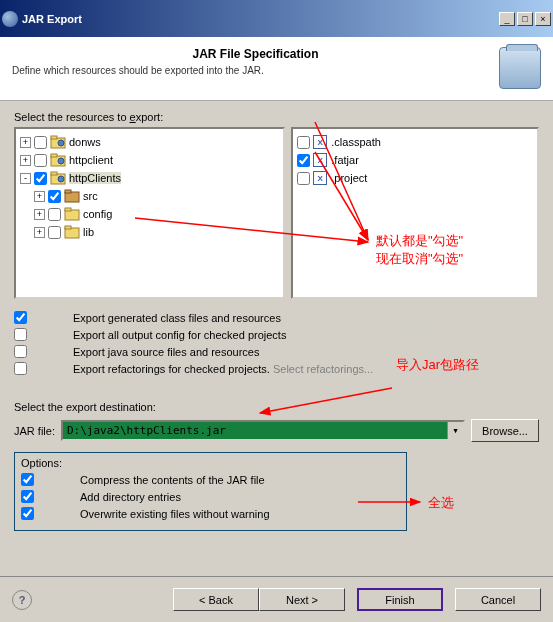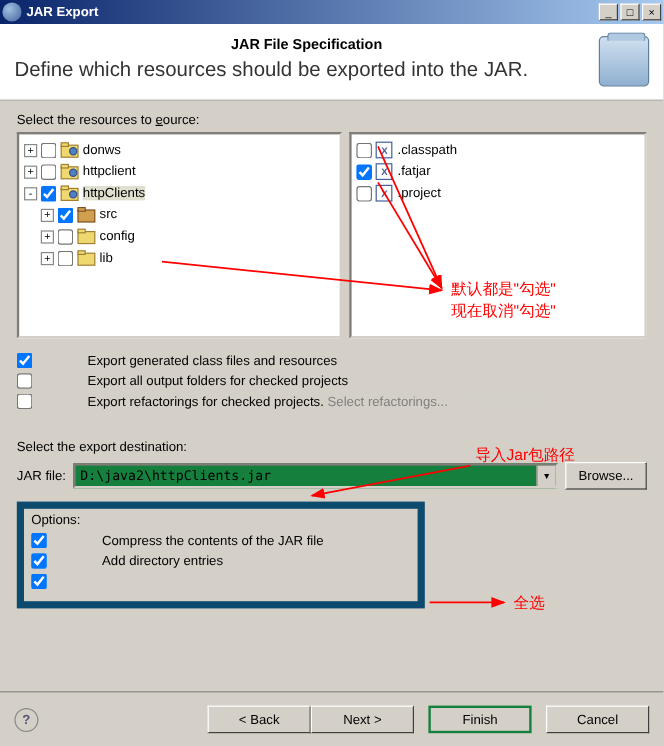--- a/index.html
+++ b/index.html
@@ -1,25 +1,25 @@
 <!DOCTYPE html>
 <html><head>
 <meta charset="utf-8">
 <style>
 * { box-sizing: border-box; margin: 0; padding: 0; }
 body { font-family: Tahoma, sans-serif; font-size: 11px; background: #d4d0c8; width: 553px; height: 622px; overflow: hidden; position: relative; }
-.titlebar { background: linear-gradient(to right, #0a246a, #a6caf0); height: 20px; display: flex; align-items: center; padding: 0 2px; color: white; }
+.titlebar { background: linear-gradient(to right, #0a246a, #a6caf0); height: 37px; display: flex; align-items: center; padding: 0 2px; color: white; }
 .titlebar-icon { width: 16px; height: 16px; margin-right: 4px; background: radial-gradient(circle at 35% 35%, #a0c0e0, #4060a0); border-radius: 50%; }
 .titlebar-title { flex: 1; font-weight: bold; font-size: 11px; }
 .titlebar-btns { display: flex; gap: 2px; }
 .titlebar-btn { width: 16px; height: 14px; background: #d4d0c8; border: 1px solid; border-color: #fff #404040 #404040 #fff; font-size: 9px; display: flex; align-items: center; justify-content: center; cursor: pointer; font-family: Arial; color: #000; }
 .header { background: #fff; padding: 10px 12px; display: flex; border-bottom: 1px solid #aaa; height: 64px; }
 .header-text { flex: 1; }
 .header-title { font-weight: bold; font-size: 12px; margin-bottom: 4px; text-align: center; }
-.header-sub { font-size: 17px; color: #333; }
+.header-sub { font-size: 10px; color: #333; }
 .header-icon { width: 42px; height: 42px; background: linear-gradient(to bottom, #d0e0f0, #90b0d0); border-radius: 4px; border: 1px solid #6080a0; position: relative; }
 .header-icon::before { content: ''; position: absolute; top: -4px; left: 6px; width: 30px; height: 6px; background: #b0c8e0; border-radius: 3px 3px 0 0; border: 1px solid #6080a0; border-bottom: none; }
 .content { padding: 10px 14px; }
 .section-label { margin-bottom: 4px; }
 .section-label .ul { text-decoration: underline; }
 .panels { display: flex; gap: 6px; height: 172px; margin-bottom: 12px; }
 .panel { border: 2px inset #d4d0c8; background: #fff; overflow: auto; padding: 4px; }
 .panel-left { flex: 1.1; }
 .panel-right { flex: 1; }
 .tree-item { display: flex; align-items: center; height: 18px; white-space: nowrap; }
@@ -30,21 +30,21 @@
 .file-icon { width: 14px; height: 14px; border: 1px solid #4060a0; background: #fff; margin-right: 4px; display: inline-flex; align-items: center; justify-content: center; font-size: 8px; font-weight: bold; color: #4060a0; }
 .tree-label { font-size: 11px; text-align: center; }
 .tree-label.sel { background: #e0e0d0; }
 .checkbox-row { display: flex; align-items: center; margin: 4px 0; gap: 39px; }
 .checkbox-row label { margin-left: 4px; }
 .link { color: #808080; cursor: pointer; }
 .dest-row { display: flex; align-items: center; gap: 6px; margin: 6px 0 10px; }
 .dest-input { flex: 1; border: 2px inset #d4d0c8; background: #15803d; padding: 2px 18px 2px 4px; height: 21px; font-family: monospace; font-size: 11px; position: relative; }
 .dest-dd { position: absolute; right: 0; top: 0; width: 16px; height: 100%; background: #d4d0c8; border-left: 1px solid #888; display: flex; align-items: center; justify-content: center; cursor: pointer; }
 .btn { background: #d4d0c8; border: 1px solid; border-color: #fff #404040 #404040 #fff; padding: 3px 10px; cursor: pointer; font-size: 11px; min-width: 68px; height: 23px; }
-.options-box { border: 6px solid #0c4a6e; padding: 4px 6px 6px; margin-top: 4px; width: 340px; }
+.options-box { border: 1px solid #0c4a6e; padding: 4px 6px 6px; margin-top: 4px; width: 393px; }
 .watermark { position: absolute; top: 324px; right: 100px; color: #d0d0c8; font-size: 12px; pointer-events: none; }
 .annot { position: absolute; color: red; font-size: 13px; font-family: SimSun, sans-serif; pointer-events: none; }
 .footer { position: absolute; bottom: 0; left: 0; right: 0; height: 46px; border-top: 1px solid #888; background: #d4d0c8; display: flex; align-items: center; padding: 0 12px; }
 .help-icon { width: 20px; height: 20px; border: 1px solid #888; border-radius: 50%; display: flex; align-items: center; justify-content: center; color: #557; font-weight: bold; cursor: pointer; }
 .footer-btns { margin-left: auto; display: flex; gap: 0; }
 .footer-btns .btn { min-width: 86px; }
 .footer-btns .btn.gap { margin-left: 12px; }
 svg.arrow { position: absolute; pointer-events: none; }
 </style>
 </head>
@@ -63,21 +63,21 @@
 <div class="header">
   <div class="header-text">
     <div class="header-title">JAR File Specification</div>
     <div class="header-sub">Define which resources should be exported into the JAR.</div>
   </div>
   <div class="header-icon"></div>
 </div>
 
 <div class="content">
   <div class="section-label">
-    <span>Select the resources to </span><span class="ul">e</span><span>ource:</span>
+    <span>Select the resources to </span><span class="ul">e</span><span>xport:</span>
   </div>
   <div class="panels">
     <div class="panel panel-left" id="tree">
         <div class="tree-item">
           <span class="tree-toggle">+</span>
           <input type="checkbox" class="chk" style="">
           <svg class="folder-icon" viewBox="0 0 16 14">
             <rect x="1" y="3" width="14" height="10" fill="#f0d870" stroke="#a08030"></rect>
             <rect x="1" y="1" width="6" height="3" fill="#f0d870" stroke="#a08030"></rect>
             <circle cx="11" cy="8" r="3" fill="#5080c0" stroke="#305090"></circle>
@@ -154,21 +154,25 @@
       </div>
   </div>
 
   <div id="exportopts">
       <div class="checkbox-row">
         <input type="checkbox" class="chk" checked="" style="">
         <label>Export generated <span class="ul">c</span>lass files and resources</label>
       </div>
       <div class="checkbox-row">
         <input type="checkbox" class="chk" style="">
-        <label>Export all output folders for checked projects</label>
+        <label>Export all output config for checked projects</label>
+      </div>
+      <div class="checkbox-row">
+        <input type="checkbox" class="chk" style="">
+        <label>Export java <span class="ul">s</span>ource files and resources</label>
       </div>
       <div class="checkbox-row">
         <input type="checkbox" class="chk" style="">
         <label>E<span class="ul">x</span>port refactorings for checked projects. <span class="link">Select refactorings...</span></label>
       </div>
     </div>
 
   <div class="section-label" style="margin-top:26px">Select the export destination:</div>
   <div class="dest-row">
     <span><span class="ul">J</span>AR file:</span>
@@ -185,30 +189,31 @@
         <div class="checkbox-row">
           <input type="checkbox" class="chk" checked="" style="">
           <label>Compress the contents of the JAR file</label>
         </div>
         <div class="checkbox-row">
           <input type="checkbox" class="chk" checked="" style="">
           <label><span class="ul">A</span>dd directory entries</label>
         </div>
         <div class="checkbox-row">
           <input type="checkbox" class="chk" checked="" style="">
+          <label><span class="ul">O</span>verwrite existing files without warning</label>
         </div>
       </div>
   </div>
 </div>
 
 <div class="watermark">net/gaoleijie</div>
 
 <div class="annot" style="top:232px; left:376px; white-space:pre-line; line-height:1.4">默认都是"勾选"
 现在取消"勾选"</div>
-<div class="annot" style="top:370px; left:396px">导入Jar包路径</div>
+<div class="annot" style="top:356px; left:396px">导入Jar包路径</div>
 <div class="annot" style="top:494px; left:428px">全选</div>
 
 <svg class="arrow" style="top:110px; left:0" width="553" height="280">
   <defs>
       <marker id="ah" markerWidth="8" markerHeight="8" refX="7" refY="3" orient="auto">
         <path d="M0,0 L8,3 L0,6 Z" fill="red"></path>
       </marker>
     </defs>
   <line x1="315" y1="12" x2="368" y2="130" stroke="red" stroke-width="1.5" marker-end="url(#ah)"></line>
   <line x1="315" y1="42" x2="368" y2="130" stroke="red" stroke-width="1.5" marker-end="url(#ah)"></line>
@@ -229,16 +234,16 @@
       </marker>
     </defs>
   <line x1="358" y1="12" x2="420" y2="12" stroke="red" stroke-width="1.5" marker-end="url(#ah3)"></line>
 </svg>
 
 <div class="footer">
   <div class="help-icon">?</div>
   <div class="footer-btns">
     <button class="btn">&lt; Back</button>
     <button class="btn">Next &gt;</button>
-    <button class="btn gap" style="border:2px solid #15803d">Finish</button>
+    <button class="btn gap" style="border:2px solid #4c1d95">Finish</button>
     <button class="btn gap">Cancel</button>
   </div>
 </div>
 
 </body></html>

